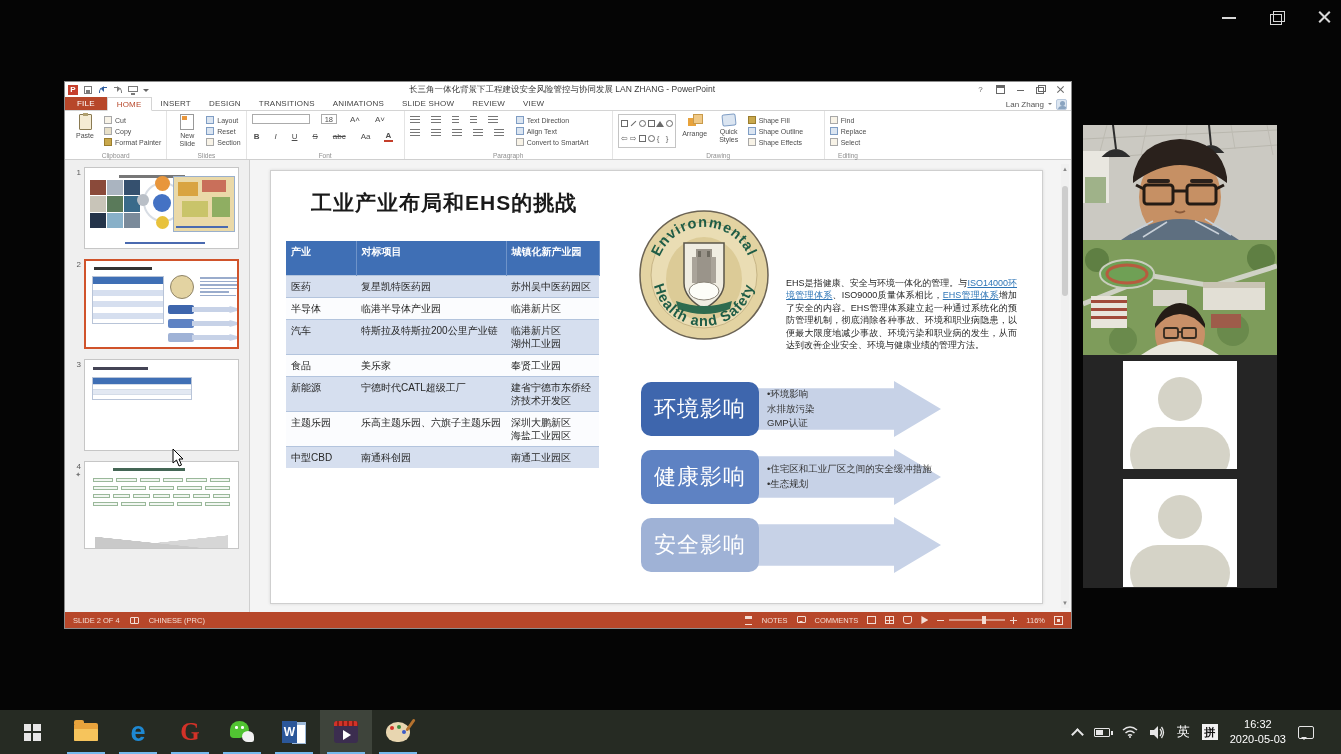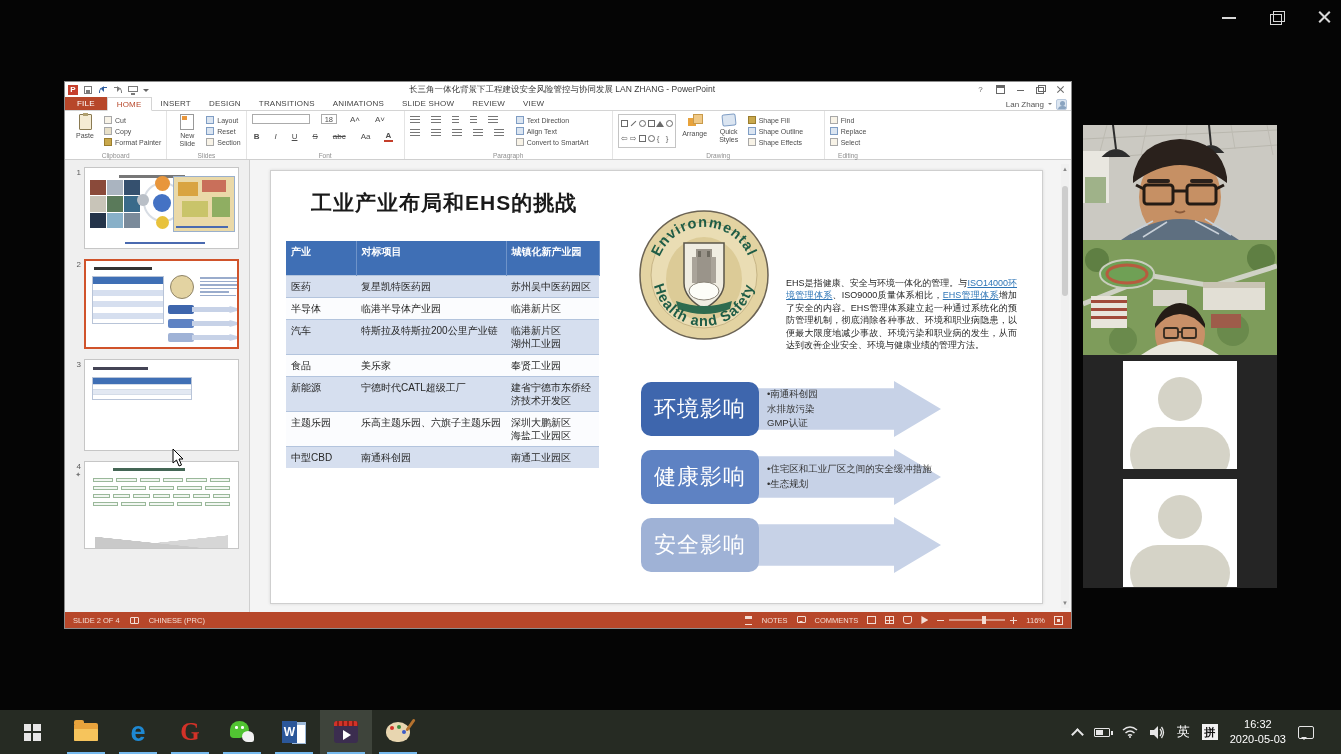--- a/index.html
+++ b/index.html
@@ -656,21 +656,21 @@
             </text>
           </svg>
 
           <div class="ehs-para" id="ehs-para"><span>EHS是指健康、安全与环境一体化的管理。与</span><span class="link">ISO14000环境管理体系</span><span>、ISO9000质量体系相比，</span><span class="link">EHS管理体系</span><span>增加了安全的内容。EHS管理体系建立起一种通过系统化的预防管理机制，彻底消除各种事故、环境和职业病隐患，以便最大限度地减少事故、环境污染和职业病的发生，从而达到改善企业安全、环境与健康业绩的管理方法。</span></div>
 
           <div id="impacts">
               <div class="impact-row">
                 <div class="impact-arrow"></div>
                 <div class="impact-label" style="background: rgb(62, 102, 173);">环境影响</div>
                 <div class="impact-bullets">
-                  <div>•南通科创园</div>
+                  <div>•环境影响</div>
                   <div>水排放污染</div>
                   <div>GMP认证</div>
                 </div>
               </div>
               <div class="impact-row">
                 <div class="impact-arrow"></div>
                 <div class="impact-label" style="background: rgb(94, 130, 195);">健康影响</div>
                 <div class="impact-bullets">
                   <div>•住宅区和工业厂区之间的安全缓冲措施</div>
                   <div>•生态规划</div>

